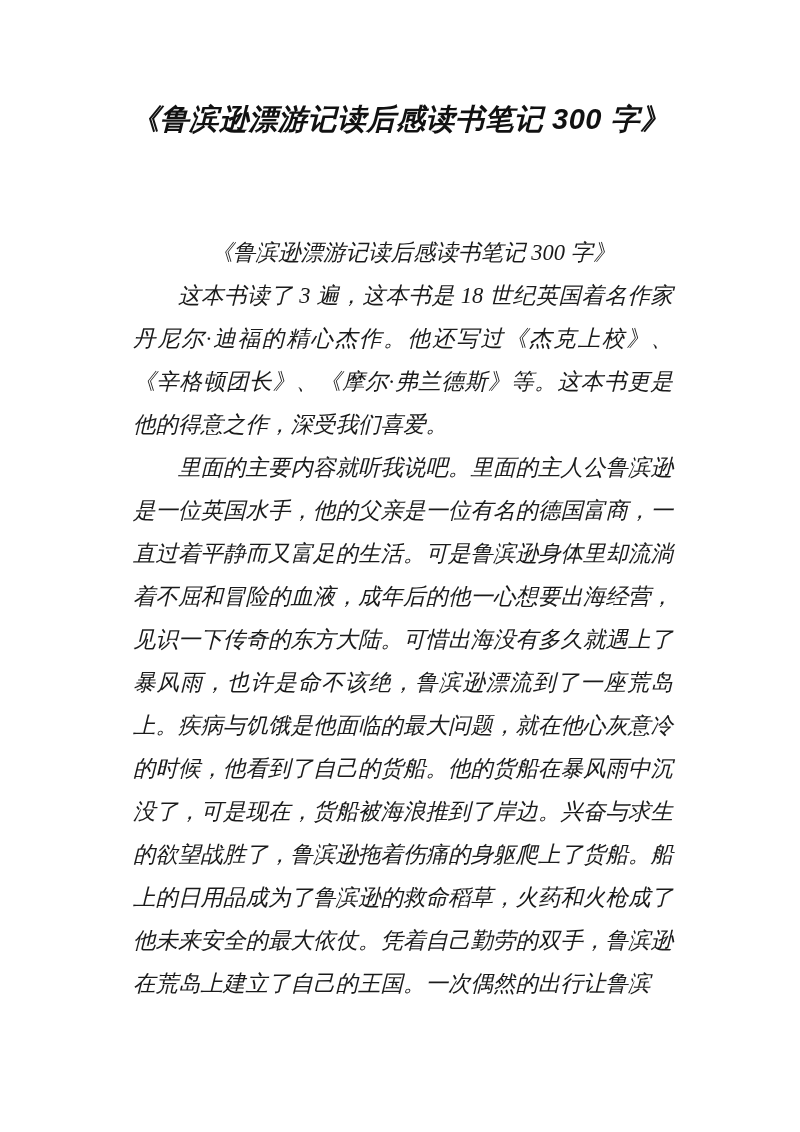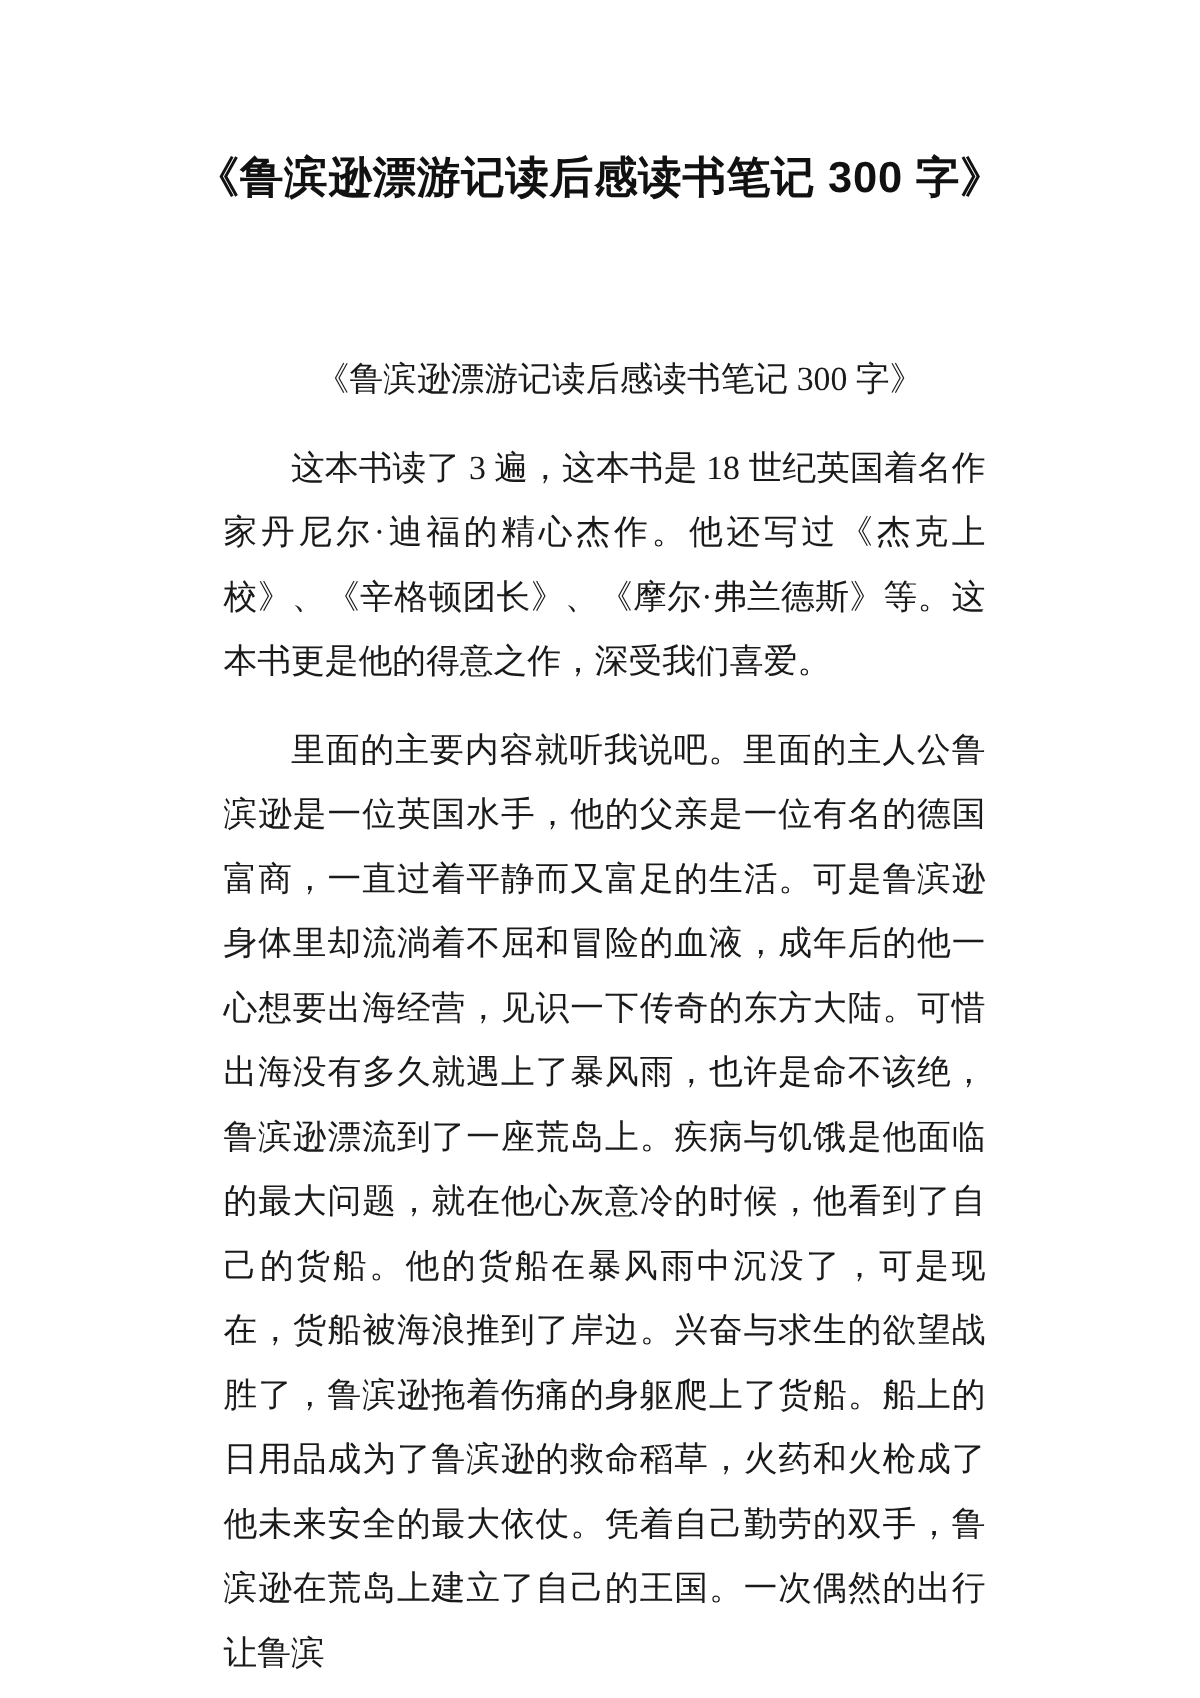--- a/index.html
+++ b/index.html
@@ -1,31 +1,31 @@
 <!DOCTYPE html>
 <html><head>
 <meta charset="utf-8">
 <style>
   html, body { margin: 0; padding: 0; background: #ffffff; }
   body { width: 800px; height: 1132px; position: relative; overflow: hidden; }
-  .page { position: absolute; left: 0; top: 0; width: 800px; height: 1132px; background: #fff; }
+  .page { position: absolute; left: 0; top: 0; width: 800px; height: 1132px; background: #fff; font-style: italic; }
   .title {
     position: absolute; left: 120px; top: 98px; width: 560px;
     text-align: center;
     font-family: "Liberation Sans", "DejaVu Sans", sans-serif;
     font-weight: bold; font-size: 29px; line-height: 42px; color: #111;
     letter-spacing: 0.5px;
   }
   .body {
     position: absolute; left: 133px; top: 231px; width: 540px;
     font-family: "Liberation Serif", "DejaVu Serif", serif;
     font-size: 22.5px; line-height: 43px; color: #1a1a1a;
   }
   .subtitle { text-align: center; padding-left: 20px; }
-  .para { text-indent: 45px; text-align: justify; margin: 16px; }
+  .para { text-indent: 45px; text-align: justify; margin: 0; }
 </style>
 </head>
 <body>
 
 <div class="page">
   <div class="title">《鲁滨逊漂游记读后感读书笔记 300 字》</div>
   <div class="body">
     <div class="subtitle">《鲁滨逊漂游记读后感读书笔记 300 字》</div>
     <p class="para">这本书读了 3 遍，这本书是 18 世纪英国着名作家丹尼尔·迪福的精心杰作。他还写过《杰克上校》、《辛格顿团长》、《摩尔·弗兰德斯》等。这本书更是他的得意之作，深受我们喜爱。</p>
     <p class="para">里面的主要内容就听我说吧。里面的主人公鲁滨逊是一位英国水手，他的父亲是一位有名的德国富商，一直过着平静而又富足的生活。可是鲁滨逊身体里却流淌着不屈和冒险的血液，成年后的他一心想要出海经营，见识一下传奇的东方大陆。可惜出海没有多久就遇上了暴风雨，也许是命不该绝，鲁滨逊漂流到了一座荒岛上。疾病与饥饿是他面临的最大问题，就在他心灰意冷的时候，他看到了自己的货船。他的货船在暴风雨中沉没了，可是现在，货船被海浪推到了岸边。兴奋与求生的欲望战胜了，鲁滨逊拖着伤痛的身躯爬上了货船。船上的日用品成为了鲁滨逊的救命稻草，火药和火枪成了他未来安全的最大依仗。凭着自己勤劳的双手，鲁滨逊在荒岛上建立了自己的王国。一次偶然的出行让鲁滨</p>

